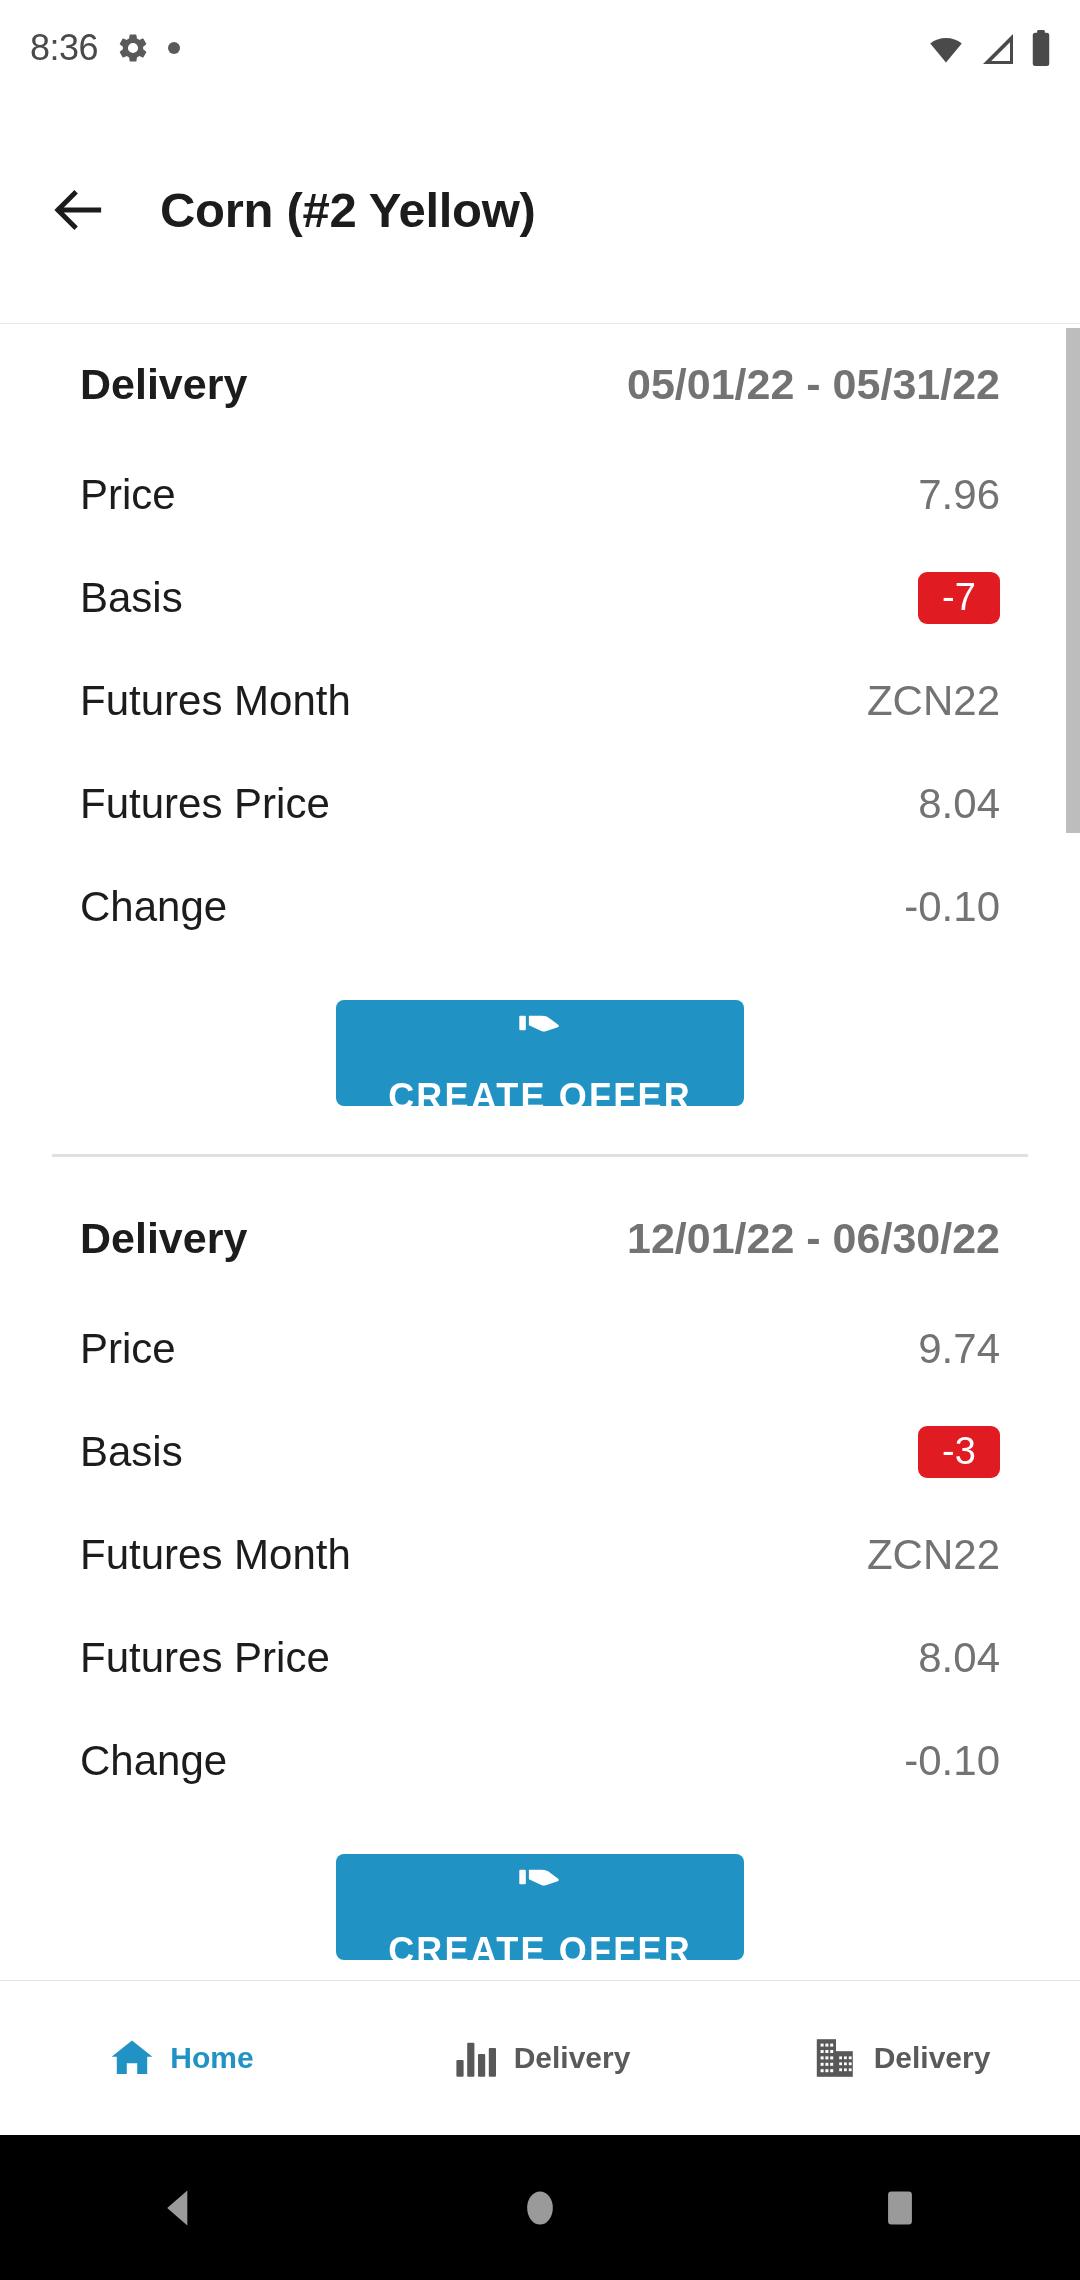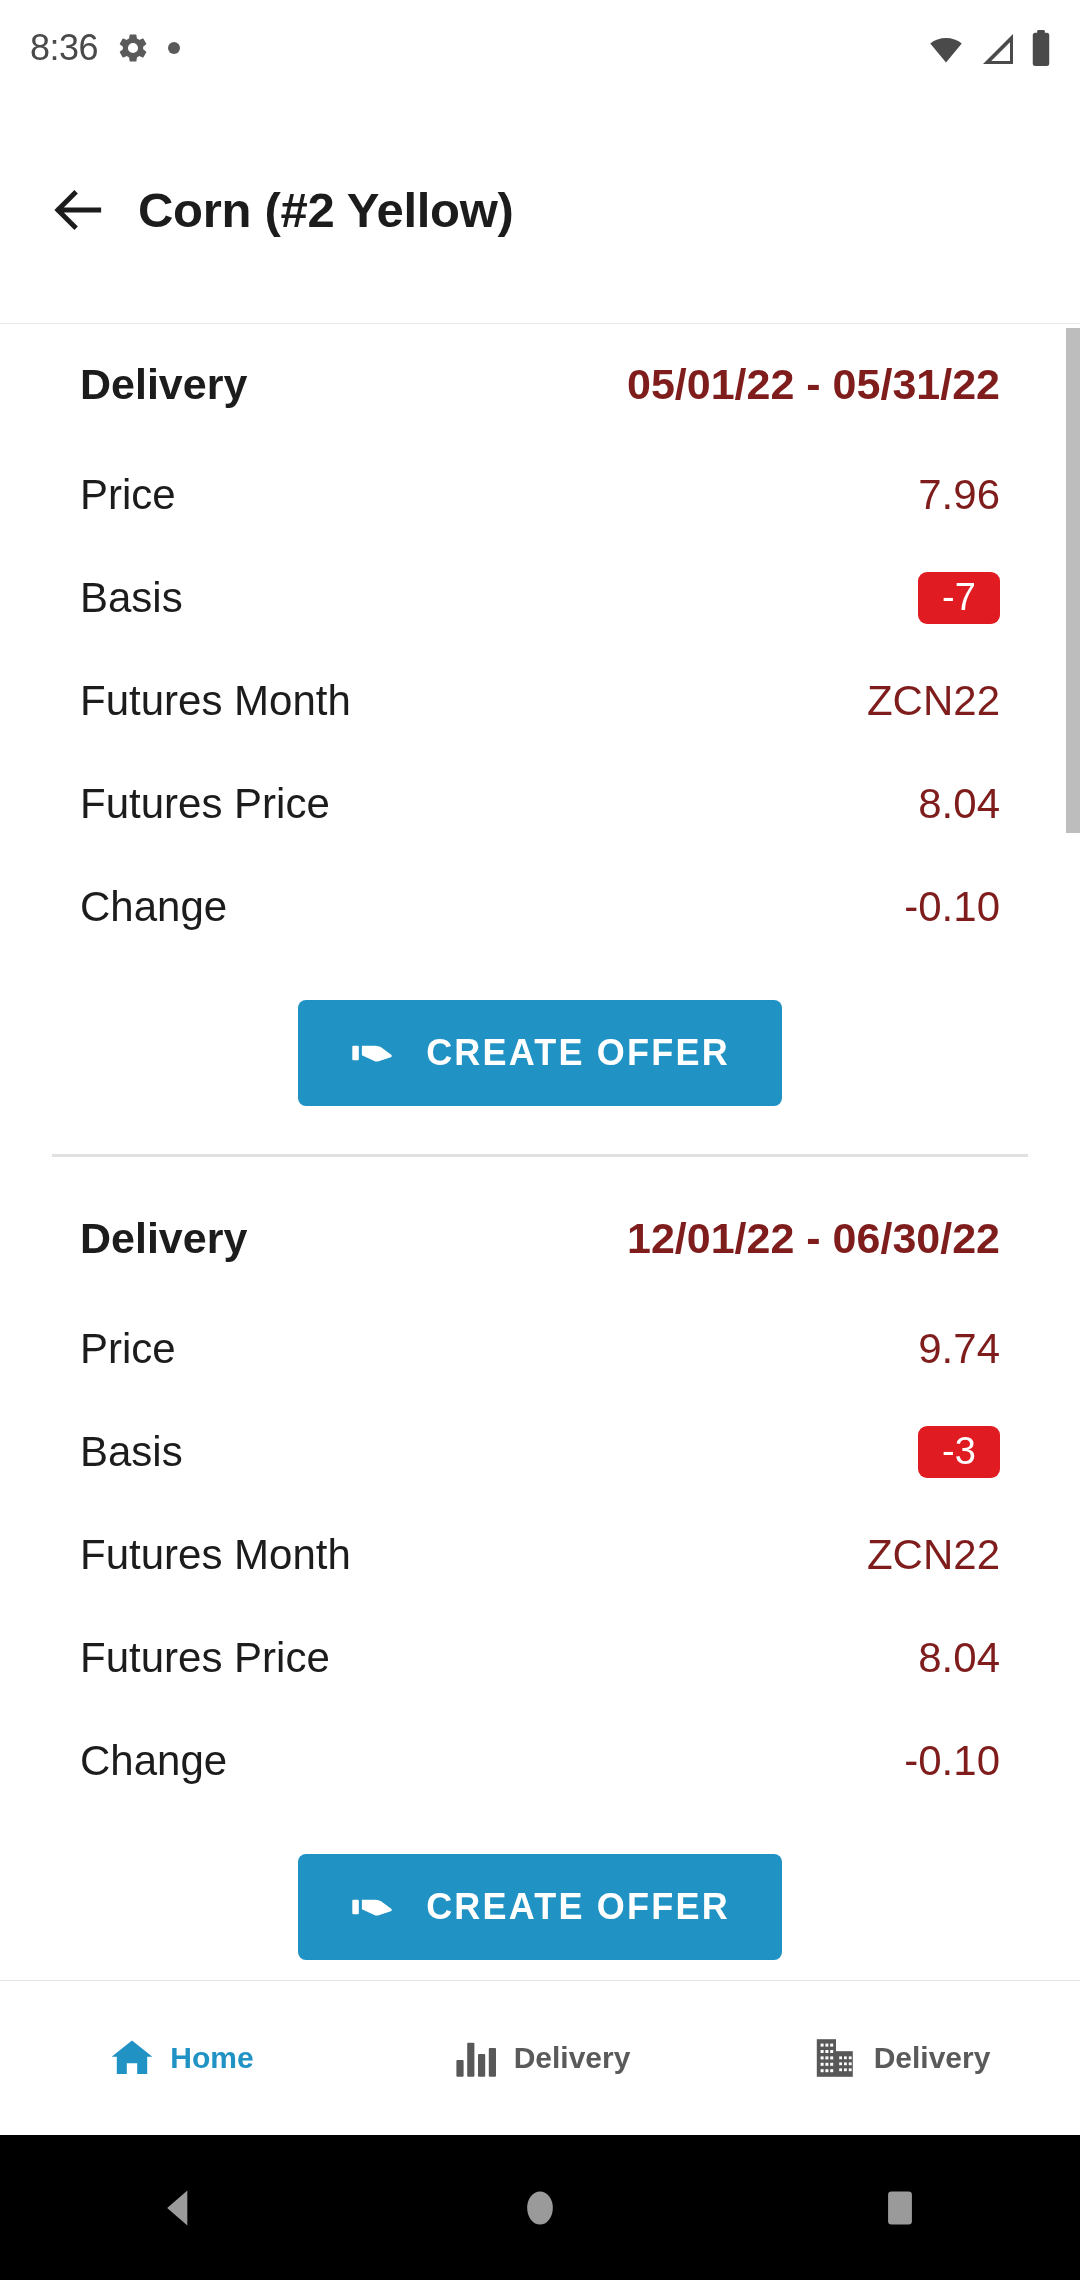--- a/index.html
+++ b/index.html
@@ -31,21 +31,21 @@
     position:absolute; top:96px; left:0; width:1080px; height:228px;
     background:#fff; display:flex; align-items:center;
     border-bottom:1px solid #e8e8e8;
   }
   .back-btn {
     width:120px; height:120px; margin-left:18px;
     display:flex; align-items:center; justify-content:center;
   }
   .page-title {
     font-size:49px; font-weight:bold; color:#1c1c1c;
-    letter-spacing:-0.3px; white-space:nowrap;
+    margin-left:22px; letter-spacing:-0.3px; white-space:nowrap;
   }
 
   
   .content {
     position:absolute; top:325px; left:0; width:1080px; height:1655px;
     background:#fff; overflow:hidden;
   }
   .scrollbar-track {
     position:absolute; top:0; right:0; width:14px; height:1655px;
   }
@@ -53,36 +53,37 @@
     position:absolute; top:3px; right:0; width:14px; height:505px;
     background:#bdbdbd; border-radius:0;
   }
 
   .card { padding:0 80px; }
   .row {
     display:flex; align-items:center; justify-content:space-between;
     height:103px;
   }
   .row .lbl { font-size:42px; color:#1c1c1c; }
-  .row .val { font-size:42px; color:#7f1d1d; text-align:right; }
+  .row .val { font-size:42px; color:#737373; text-align:right; }
   .row.header { height:118px; }
   .row.header .lbl, .row.header .val { font-weight:bold; font-size:43px; }
 
   .badge {
     min-width:82px; height:52px; padding:0 16px;
     background:#e11b22; border-radius:9px; color:#fff;
     font-size:38px; display:flex; align-items:center; justify-content:center;
   }
 
   .btn-wrap { display:flex; justify-content:center; padding:42px 0 0 0; }
   .create-btn {
     background:#2092c4; border:none; border-radius:8px;
     height:106px; padding:0 52px;
     display:flex; align-items:center; gap:30px;
     cursor:pointer;
+    flex-direction:column;
   }
   .create-btn .btn-label {
     color:#ffffff; font-size:36px; font-weight:bold; letter-spacing:2.2px;
     white-space:nowrap;
   }
   .hand-icon { width:46px; height:46px; display:block; flex:none; }
 
   .divider {
     height:3px; background:#e0e0e0; margin:48px 52px 0 52px;
   }

